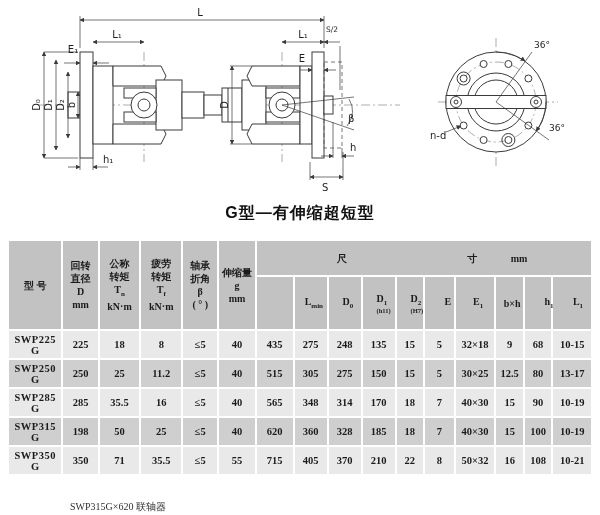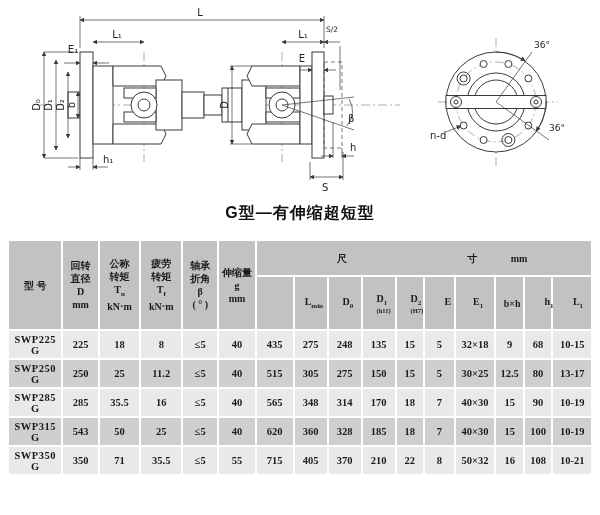--- a/index.html
+++ b/index.html
@@ -303,21 +303,21 @@
           <td>170</td>
           <td>18</td>
           <td>7</td>
           <td>40×30</td>
           <td>15</td>
           <td>90</td>
           <td>10-19</td>
         </tr>
         <tr class="dark">
           <td class="model">SWP315 G</td>
-          <td>543</td>
+          <td>198</td>
           <td>50</td>
           <td>25</td>
           <td>≤5</td>
           <td>40</td>
           <td>620</td>
           <td>360</td>
           <td>328</td>
           <td>185</td>
           <td>18</td>
           <td>7</td>
@@ -340,13 +340,14 @@
           <td>22</td>
           <td>8</td>
           <td>50×32</td>
           <td>16</td>
           <td>108</td>
           <td>10-21</td>
         </tr>
       </tbody>
   </table>
 
+  <div class="note n2">SWP315G×620 联轴器</div>
 </div>
 
 </body></html>

